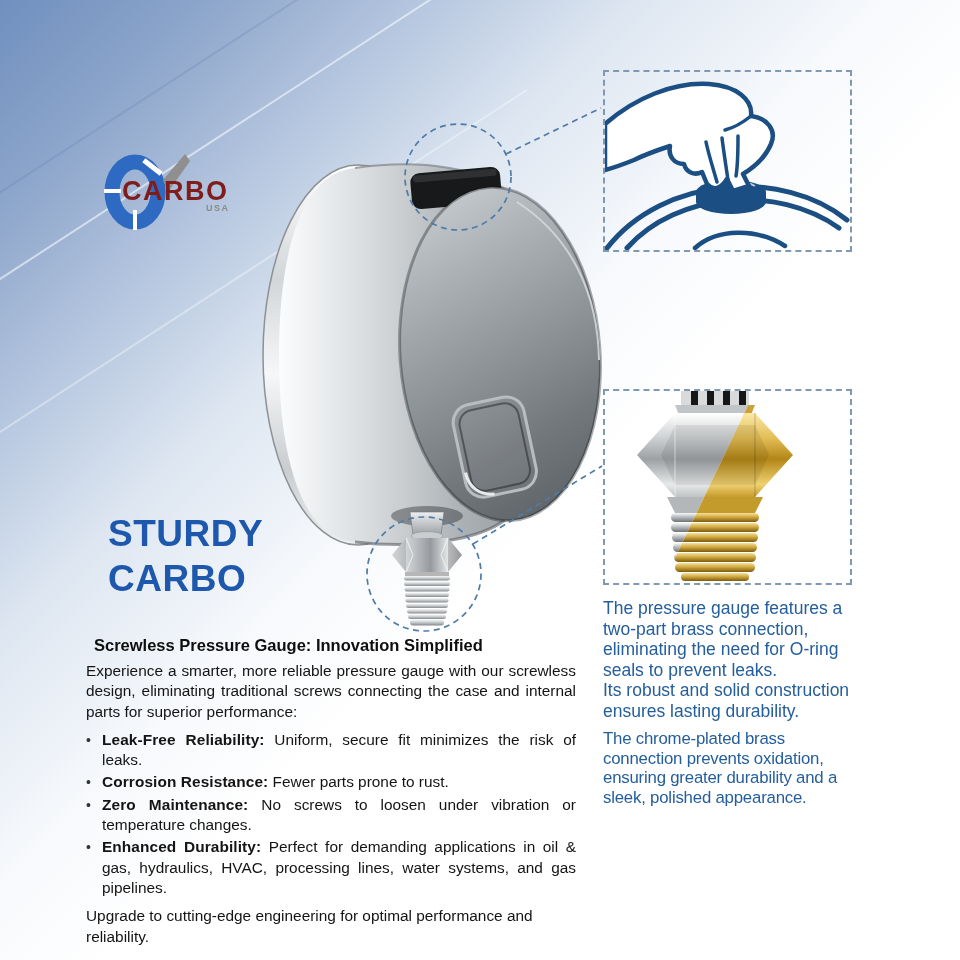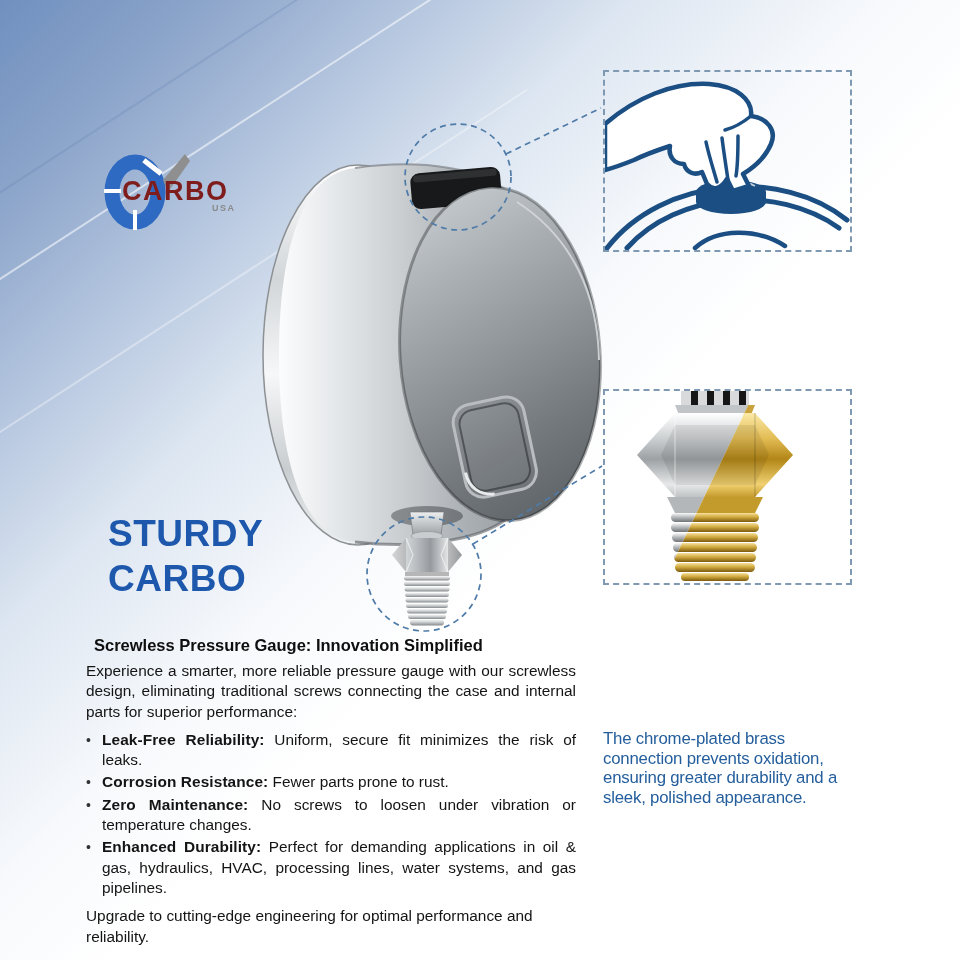--- a/index.html
+++ b/index.html
@@ -15,21 +15,21 @@
   }
   .sw{position:absolute;transform-origin:left center;}
   .sw1{left:-80px;top:330px;width:780px;height:2px;background:rgba(255,255,255,.55);transform:rotate(-33deg);}
   .sw2{left:-60px;top:470px;width:700px;height:2px;background:rgba(255,255,255,.35);transform:rotate(-33deg);}
   .sw3{left:-90px;top:250px;width:740px;height:2px;background:rgba(96,128,176,.25);transform:rotate(-33deg);}
 
   
   .logo{position:absolute;left:96px;top:146px;width:180px;height:96px;}
   .logo .ring{position:absolute;left:8px;top:6px;}
   .brand-name{position:absolute;left:26px;top:30px;font-weight:bold;font-size:27px;color:#7f1d1d;letter-spacing:1.5px;}
-  .brand-region{position:absolute;left:116px;top:57px;font-weight:bold;font-size:9px;color:#8a8a8a;letter-spacing:1.5px;}
+  .brand-region{position:absolute;left:110px;top:57px;font-weight:bold;font-size:9px;color:#8a8a8a;letter-spacing:1.5px;}
   .needle{position:absolute;left:62px;top:8px;}
 
   
   .gauge{position:absolute;left:255px;top:110px;}
   .annot{position:absolute;left:0;top:0;}
 
   
   .callout-box{position:absolute;border:2px dashed #7f99b2;background:rgba(255,255,255,.0);box-sizing:border-box;}
   .box-vent{left:603px;top:70px;width:249px;height:182px;}
   .box-fitting{left:603px;top:389px;width:249px;height:196px;padding:0;overflow:hidden;}
@@ -268,20 +268,26 @@
         <rect x="102" y="0" width="7" height="14" fill="#161616"></rect>
         <rect x="118" y="0" width="7" height="14" fill="#161616"></rect>
         <rect x="134" y="0" width="7" height="14" fill="#161616"></rect>
         <path d="M 70,34 L 150,34 L 164,64 L 150,94 L 70,94 L 56,64 Z" fill="rgba(0,0,0,.08)"></path>
         <path d="M 70,22 L 70,106" stroke="rgba(255,255,255,.35)" stroke-width="1.5"></path>
         <path d="M 150,22 L 150,106" stroke="rgba(0,0,0,.15)" stroke-width="1.5"></path>
       </g>
     </svg>
   </div>
 
+  <div class="cap cap2">The pressure gauge features a
+two-part brass connection,
+eliminating the need for O-ring
+seals to prevent leaks.
+Its robust and solid construction
+ensures lasting durability.</div>
   <div class="cap cap3">The chrome-plated brass
 connection prevents oxidation,
 ensuring greater durability and a
 sleek, polished appearance.</div>
 
   <div class="sturdy">STURDY
 CARBO</div>
 
   <div class="details">
     <h3>Screwless Pressure Gauge: Innovation Simplified</h3>

